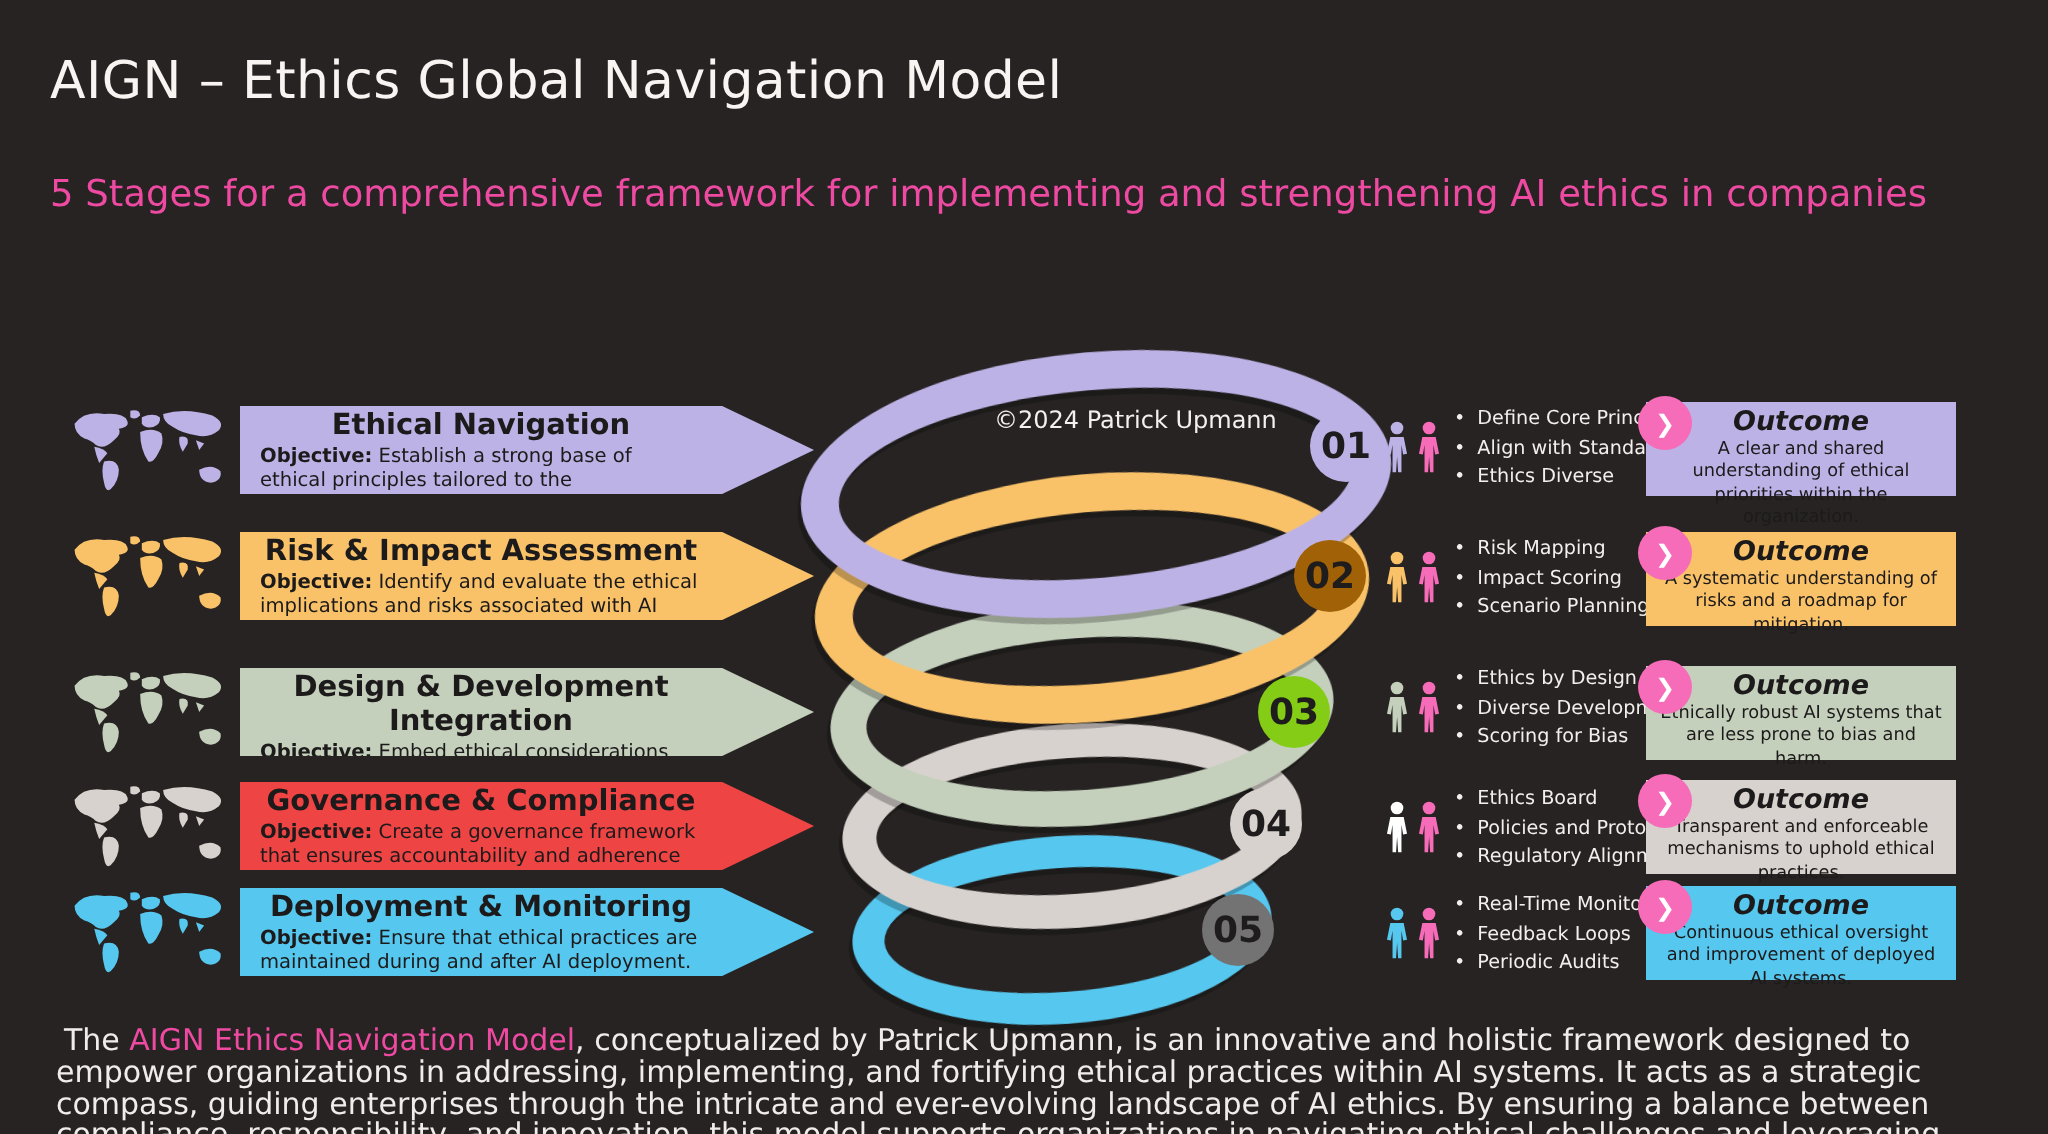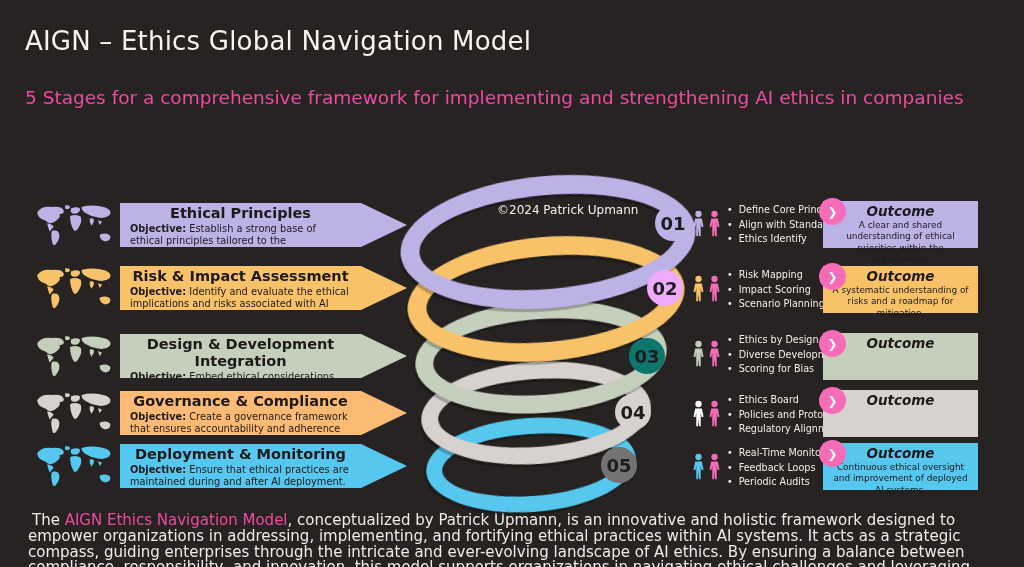--- a/index.html
+++ b/index.html
@@ -95,21 +95,21 @@
       <path d="M38 2 Q44 1 44 5 Q41 8 38 6 Z"></path>
       <path d="M22 33 Q30 31 31 38 Q31 45 26 50 Q23 52 22 46 Q20 38 22 33 Z"></path>
       <path d="M45 6 Q52 3 56 6 Q57 10 52 12 Q47 13 45 10 Z"></path>
       <path d="M44 15 Q52 12 57 16 Q59 22 55 28 Q52 34 49 33 Q44 26 44 15 Z"></path>
       <path d="M58 4 Q72 0 88 5 Q96 9 92 14 Q86 19 78 17 Q70 16 64 12 Q58 9 58 4 Z"></path>
       <path d="M68 18 Q74 17 73 22 L70 27 Q67 22 68 18 Z"></path>
       <path d="M78 20 L83 22 L80 26 Z"></path>
       <path d="M80 38 Q88 34 93 39 Q94 45 87 46 Q80 45 80 38 Z"></path>
   </svg>
   <div class="banner r1" style="background-color: rgb(189, 178, 229);">
-    <div class="b-title">Ethical Principles</div>
+    <div class="b-title">Ethical Navigation</div>
     <div class="b-obj"><b>Objective:</b> <span>Establish a strong base of ethical principles tailored to the organization's values and industry context.</span></div>
   </div>
 
   <svg class="map r2" viewBox="0 0 100 52" style="fill: rgb(249, 194, 105);">
     <path d="M4 10 Q10 2 22 4 Q34 3 36 8 Q38 12 31 13 Q33 16 28 20 Q22 26 17 23 Q14 20 10 19 Q4 16 4 10 Z"></path>
       <path d="M16 24 Q22 25 24 28 L19 34 Q17 29 16 24 Z"></path>
       <path d="M38 2 Q44 1 44 5 Q41 8 38 6 Z"></path>
       <path d="M22 33 Q30 31 31 38 Q31 45 26 50 Q23 52 22 46 Q20 38 22 33 Z"></path>
       <path d="M45 6 Q52 3 56 6 Q57 10 52 12 Q47 13 45 10 Z"></path>
       <path d="M44 15 Q52 12 57 16 Q59 22 55 28 Q52 34 49 33 Q44 26 44 15 Z"></path>
@@ -145,21 +145,21 @@
       <path d="M16 24 Q22 25 24 28 L19 34 Q17 29 16 24 Z"></path>
       <path d="M38 2 Q44 1 44 5 Q41 8 38 6 Z"></path>
       <path d="M22 33 Q30 31 31 38 Q31 45 26 50 Q23 52 22 46 Q20 38 22 33 Z"></path>
       <path d="M45 6 Q52 3 56 6 Q57 10 52 12 Q47 13 45 10 Z"></path>
       <path d="M44 15 Q52 12 57 16 Q59 22 55 28 Q52 34 49 33 Q44 26 44 15 Z"></path>
       <path d="M58 4 Q72 0 88 5 Q96 9 92 14 Q86 19 78 17 Q70 16 64 12 Q58 9 58 4 Z"></path>
       <path d="M68 18 Q74 17 73 22 L70 27 Q67 22 68 18 Z"></path>
       <path d="M78 20 L83 22 L80 26 Z"></path>
       <path d="M80 38 Q88 34 93 39 Q94 45 87 46 Q80 45 80 38 Z"></path>
   </svg>
-  <div class="banner r4" style="background-color: #fdba74;">
+  <div class="banner r4" style="background-color: #ef4444;">
     <div class="b-title">Governance &amp; Compliance</div>
     <div class="b-obj"><b>Objective:</b> <span>Create a governance framework that ensures accountability and adherence to ethical guidelines.</span></div>
   </div>
 
   <svg class="map r5" viewBox="0 0 100 52" style="fill: rgb(86, 199, 238);">
     <path d="M4 10 Q10 2 22 4 Q34 3 36 8 Q38 12 31 13 Q33 16 28 20 Q22 26 17 23 Q14 20 10 19 Q4 16 4 10 Z"></path>
       <path d="M16 24 Q22 25 24 28 L19 34 Q17 29 16 24 Z"></path>
       <path d="M38 2 Q44 1 44 5 Q41 8 38 6 Z"></path>
       <path d="M22 33 Q30 31 31 38 Q31 45 26 50 Q23 52 22 46 Q20 38 22 33 Z"></path>
       <path d="M45 6 Q52 3 56 6 Q57 10 52 12 Q47 13 45 10 Z"></path>
@@ -174,22 +174,22 @@
     <div class="b-obj"><b>Objective:</b> <span>Ensure that ethical practices are maintained during and after AI deployment.</span></div>
   </div>
 
   <div class="ring ring1" style="border-color: rgb(189, 178, 229);"></div>
   <div class="ring ring2" style="border-color: rgb(249, 194, 105);"></div>
   <div class="ring ring3" style="border-color: rgb(196, 208, 188);"></div>
   <div class="ring ring4" style="border-color: rgb(216, 210, 206);"></div>
   <div class="ring ring5" style="border-color: rgb(86, 199, 238);"></div>
 
   <div class="node n1" style="background-color: rgb(189, 178, 229);">01</div>
-  <div class="node n2" style="background-color: #f0abfc;">02</div>
-  <div class="node n3" style="background-color: #0f766e;">03</div>
+  <div class="node n2" style="background-color: #a16207;">02</div>
+  <div class="node n3" style="background-color: #84cc16;">03</div>
   <div class="node n4" style="background-color: rgb(216, 210, 206);">04</div>
   <div class="node n5" style="background-color: #737373;">05</div>
 
   <div class="copyright">©2024 Patrick Upmann</div>
 
   <div class="people p1">
     <svg viewBox="0 0 14 28" width="13" height="27" style="fill: rgb(189, 178, 229);">
         <circle cx="7" cy="3.8" r="3.4"></circle>
         <path d="M3.4 8.6 L10.6 8.6 L12.4 17.6 L10.3 18 L9.4 12.8 L9.4 27.6 L7.6 27.6 L7.05 19.2 L6.5 27.6 L4.6 27.6 L4.6 12.8 L3.7 18 L1.6 17.6 Z"></path>
       </svg>
@@ -235,21 +235,21 @@
       </svg>
     <svg viewBox="0 0 14 28" width="13" height="27" style="fill: rgb(247, 108, 184);">
         <circle cx="7" cy="3.8" r="3.4"></circle>
         <path d="M3.4 8.6 L10.6 8.6 L12.4 17.6 L10.3 18 L9.4 12.8 L9.4 27.6 L7.6 27.6 L7.05 19.2 L6.5 27.6 L4.6 27.6 L4.6 12.8 L3.7 18 L1.6 17.6 Z"></path>
       </svg>
   </div>
 
   <ul class="bullets u1">
     <li>Define Core Principles</li>
     <li>Align with Standards</li>
-    <li>Ethics Identify</li>
+    <li>Ethics Diverse</li>
   </ul>
   <ul class="bullets u2">
     <li>Risk Mapping</li>
     <li>Impact Scoring</li>
     <li>Scenario Planning</li>
   </ul>
   <ul class="bullets u3">
     <li>Ethics by Design</li>
     <li>Diverse Development Teams</li>
     <li>Scoring for Bias</li>
@@ -277,26 +277,28 @@
         <span>❯</span>
       </div>
     <div class="o-title">Outcome</div>
     <div class="o-body">A systematic understanding of risks and a roadmap for mitigation.</div>
   </div>
   <div class="outcome o3" style="background-color: rgb(196, 208, 188);">
     <div class="chev" style="background-color: rgb(247, 108, 184);">
         <span>❯</span>
       </div>
     <div class="o-title">Outcome</div>
+    <div class="o-body">Ethically robust AI systems that are less prone to bias and harm.</div>
   </div>
   <div class="outcome o4" style="background-color: rgb(216, 210, 206);">
     <div class="chev" style="background-color: rgb(247, 108, 184);">
         <span>❯</span>
       </div>
     <div class="o-title">Outcome</div>
+    <div class="o-body">Transparent and enforceable mechanisms to uphold ethical practices.</div>
   </div>
   <div class="outcome o5" style="background-color: rgb(86, 199, 238);">
     <div class="chev" style="background-color: rgb(247, 108, 184);">
         <span>❯</span>
       </div>
     <div class="o-title">Outcome</div>
     <div class="o-body">Continuous ethical oversight and improvement of deployed AI systems.</div>
   </div>
 
   <div class="footer"><span>The </span><span style="color: rgb(238, 74, 162);">AIGN Ethics Navigation Model</span><span>, conceptualized by Patrick Upmann, is an innovative and holistic framework designed to empower organizations in addressing, implementing, and fortifying ethical practices within AI systems. It acts as a strategic compass, guiding enterprises through the intricate and ever-evolving landscape of AI ethics. By ensuring a balance between compliance, responsibility, and innovation, this model supports organizations in navigating ethical challenges and leveraging opportunities effectively.</span></div>

